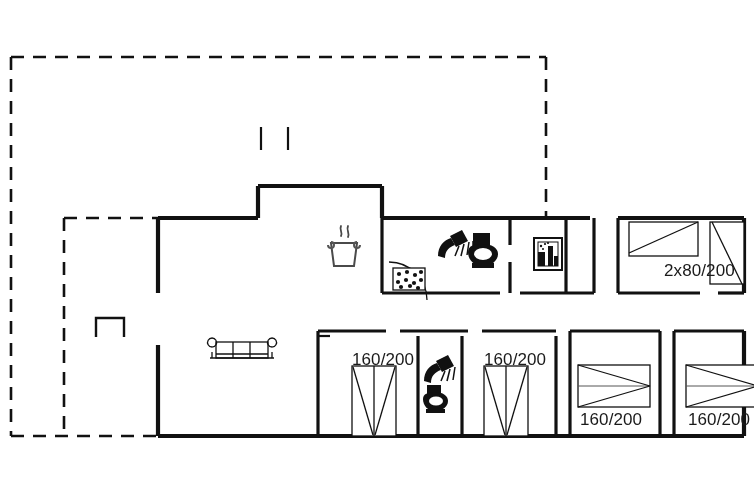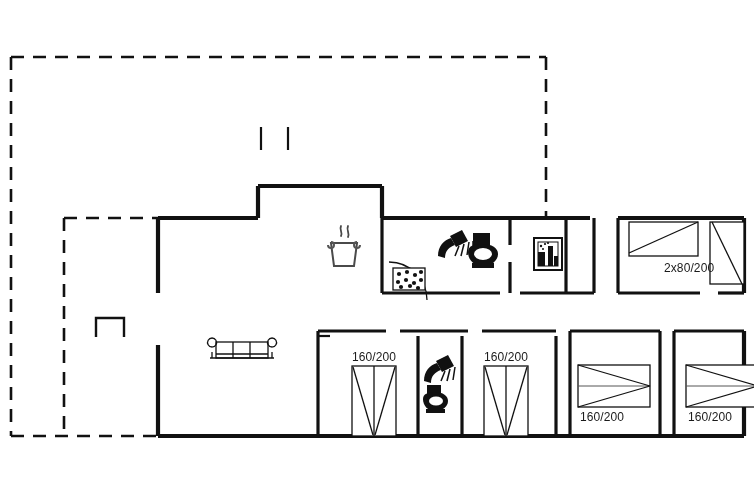--- a/index.html
+++ b/index.html
@@ -33,21 +33,21 @@
                 stroke-dasharray: 13 9; stroke-linecap: butt; }
   .furn-line  { stroke: #111111; stroke-width: 1.3; fill: none; }
   .furn-line-light { stroke: #555555; stroke-width: 1.0; fill: none; }
   .furn-fill  { fill: #111111; }
   .furn-white { fill: #ffffff; stroke: #111111; stroke-width: 1.3; }
   .pot-body   { fill: #ffffff; stroke: #4a4a4a; stroke-width: 2.0; }
   .steam      { stroke: #4a4a4a; stroke-width: 1.8; fill: none; stroke-linecap: round; }
   .dim-label {
     position: absolute;
     font-family: "Liberation Sans", sans-serif;
-    font-size: 12px;
+    font-size: 17px;
     color: #1a1a1a;
     white-space: nowrap;
     letter-spacing: 0.1px;
   }
 </style>
 </head>
 <body>
 
 <div id="plan-root">
 

